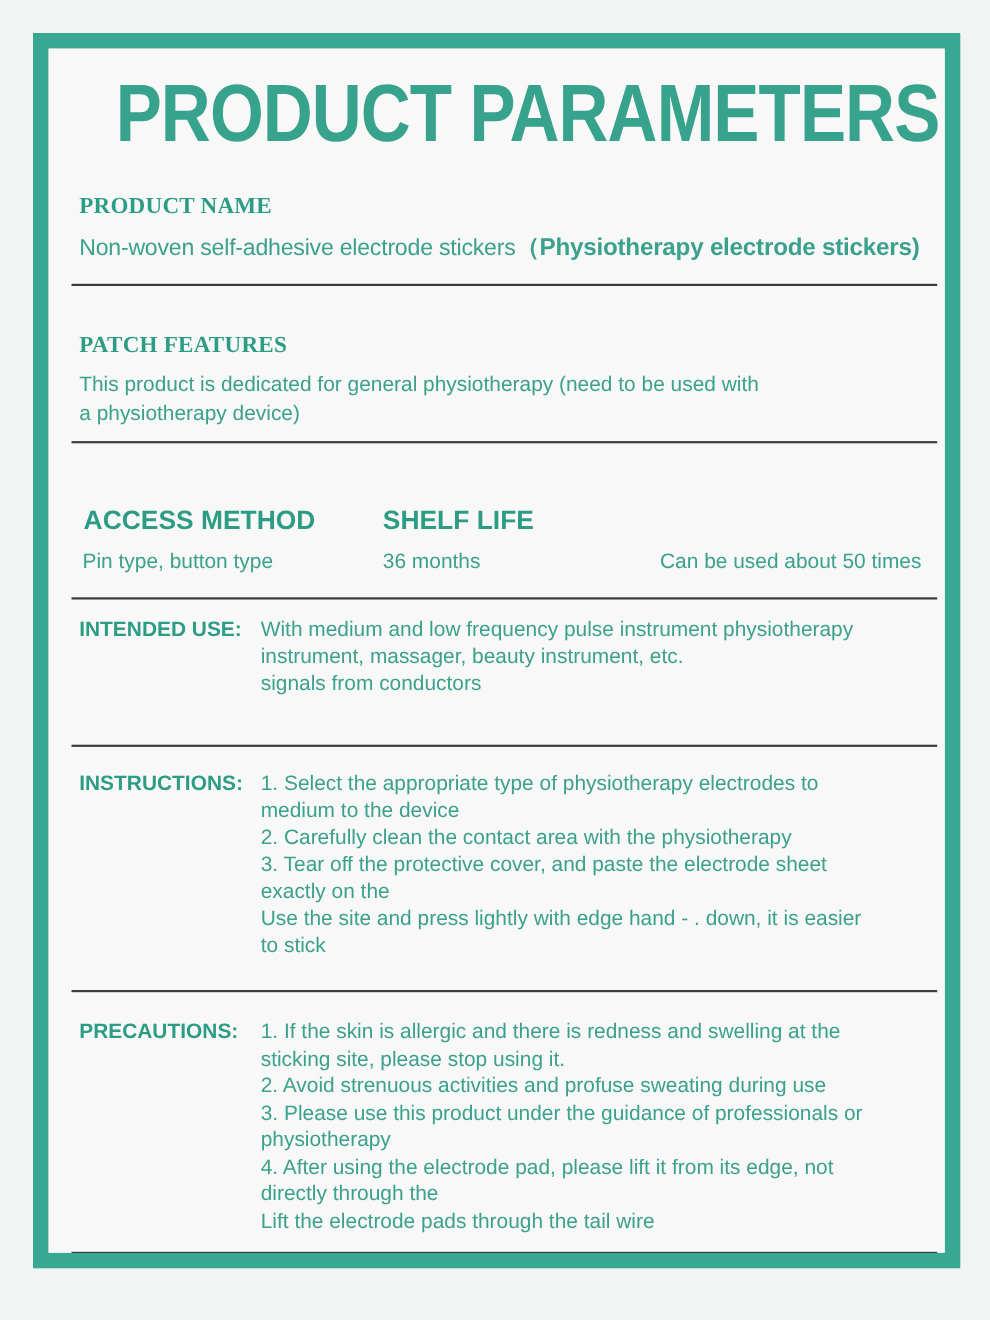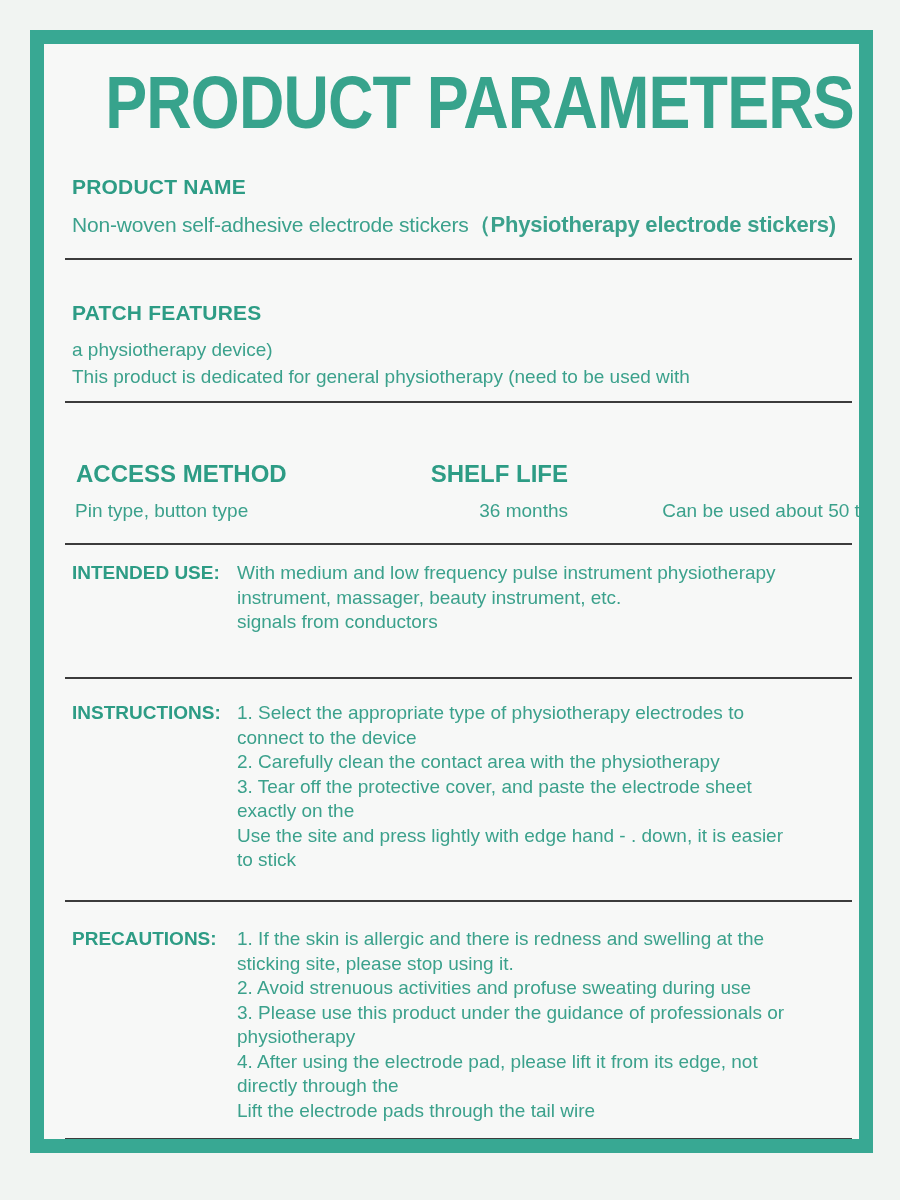--- a/index.html
+++ b/index.html
@@ -49,20 +49,21 @@
     white-space: nowrap;
   }
   .sec-heading {
     position: absolute;
     left: 28px;
     font-size: 21px;
     font-weight: bold;
     color: #2d9c85;
     letter-spacing: 0.2px;
     white-space: nowrap;
+    font-family: Liberation Serif, serif;
   }
   .body-text {
     color: #3ba18c;
     font-size: 19px;
     line-height: 27px;
     white-space: nowrap;
   }
   .product-value {
     position: absolute;
     left: 28px; top: 166px;
@@ -117,39 +118,39 @@
   }
   .sec-content {
     margin-left: 165px;
   }
   .sec-content .line {
     font-size: 19px;
     line-height: 24.5px;
     color: #3ba18c;
     white-space: nowrap;
   }
-  .center { text-align: right; }
+  .center { text-align: left; }
 </style>
 </head>
 <body>
 
 <div class="page">
   <div class="frame">
     <div class="frame-inner">
 
       <h1 class="title">PRODUCT PARAMETERS</h1>
 
       <div class="sec-heading" style="top:131px">PRODUCT NAME</div>
       <div class="product-value"><span>Non-woven self-adhesive electrode stickers</span><span class="semibold">（Physiotherapy electrode stickers)</span></div>
       <div class="divider" style="top:214px"></div>
 
       <div class="sec-heading" style="top:257px">PATCH FEATURES</div>
       <div class="patch-lines">
+        <div class="body-text">This product is dedicated for general physiotherapy (need to be used with</div>
         <div class="body-text">a physiotherapy device)</div>
-        <div class="body-text">This product is dedicated for general physiotherapy (need to be used with</div>
       </div>
       <div class="divider" style="top:357px"></div>
 
       <div class="spec-col-heading" style="left:32px">ACCESS METHOD</div>
       <div class="spec-col-heading center" style="left:304px;width:220px">SHELF LIFE</div>
       <div class="spec-col-value" style="left:31px">Pin type, button type</div>
       <div class="spec-col-value center" style="left:304px;width:220px">36 months</div>
       <div class="spec-col-value center" style="left:556px;width:300px">Can be used about 50 times</div>
       <div class="divider" style="top:499px"></div>
 
@@ -160,21 +161,21 @@
           <div class="line">instrument, massager, beauty instrument, etc.</div>
           <div class="line">signals from conductors</div>
         </div>
       </div>
       <div class="divider" style="top:633px"></div>
 
       <div class="labeled-sec" style="top:657px">
         <div class="sec-label">INSTRUCTIONS:</div>
         <div class="sec-content">
           <div class="line">1. Select the appropriate type of physiotherapy electrodes to</div>
-          <div class="line">connect to the device</div>
+          <div class="line">medium to the device</div>
           <div class="line">2. Carefully clean the contact area with the physiotherapy</div>
           <div class="line">3. Tear off the protective cover, and paste the electrode sheet</div>
           <div class="line">exactly on the</div>
           <div class="line">Use the site and press lightly with edge hand - . down, it is easier</div>
           <div class="line">to stick</div>
         </div>
       </div>
       <div class="divider" style="top:856px"></div>
 
       <div class="labeled-sec" style="top:883px">

